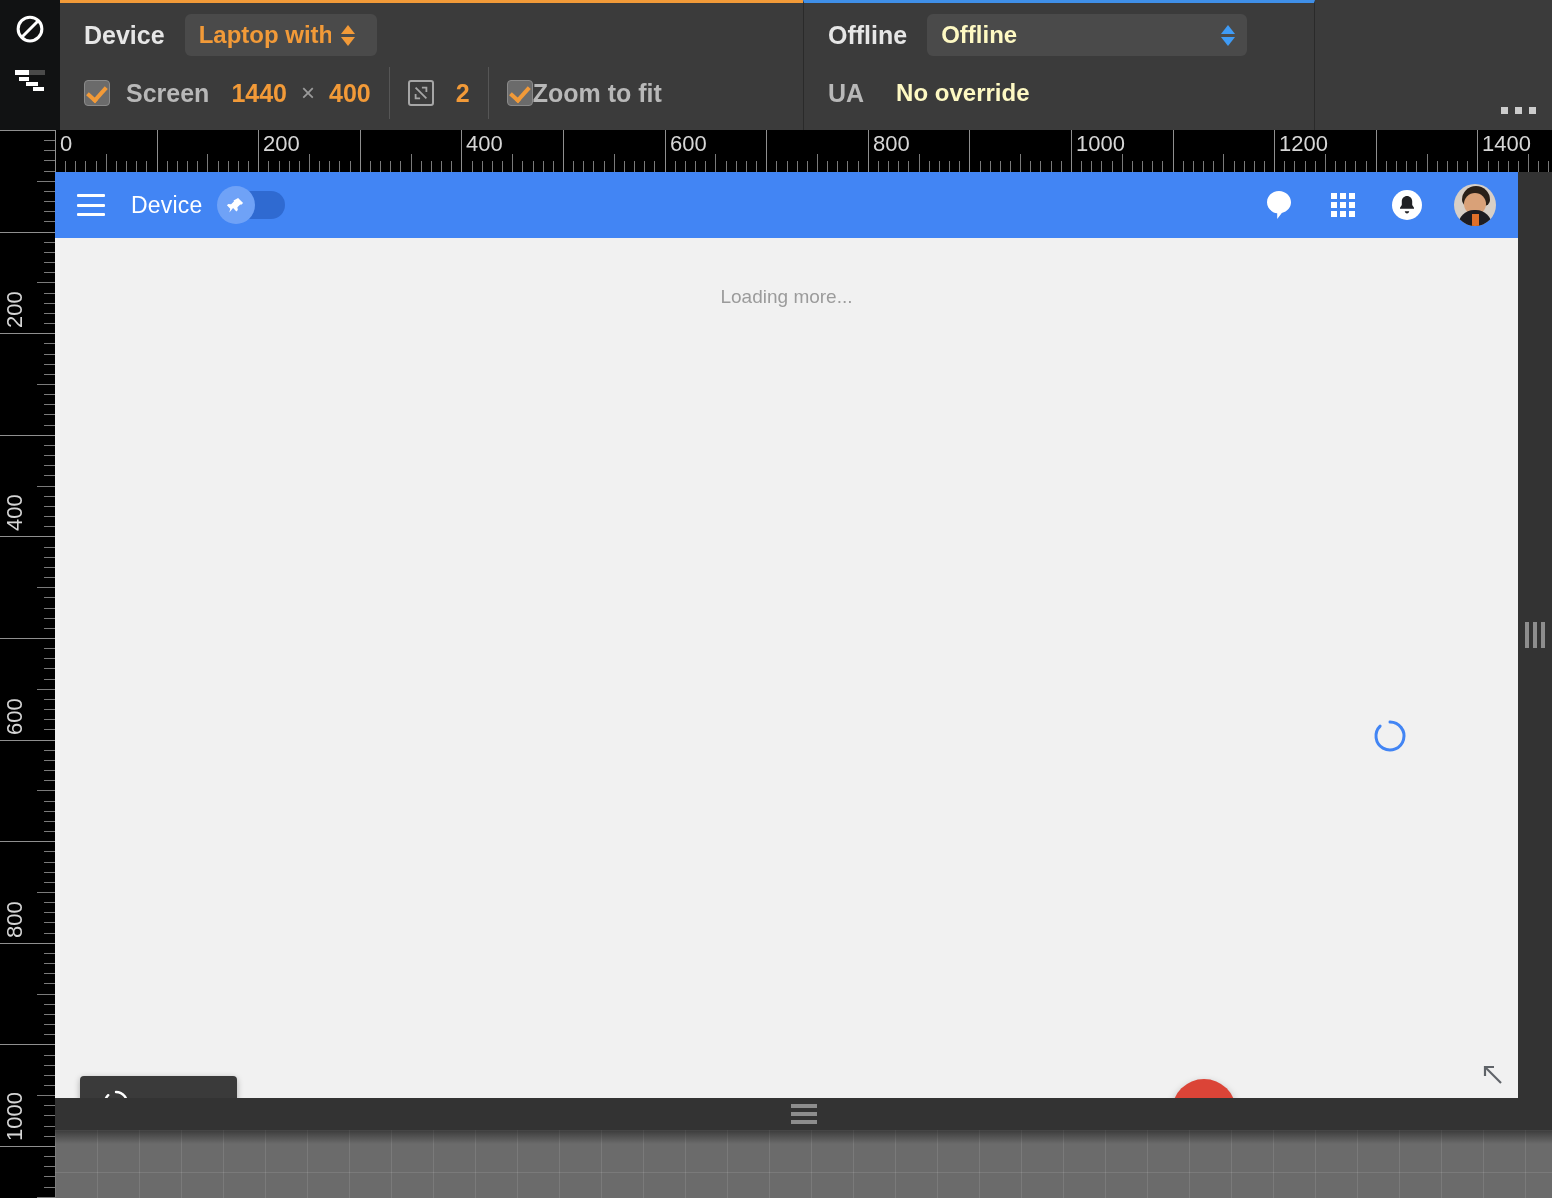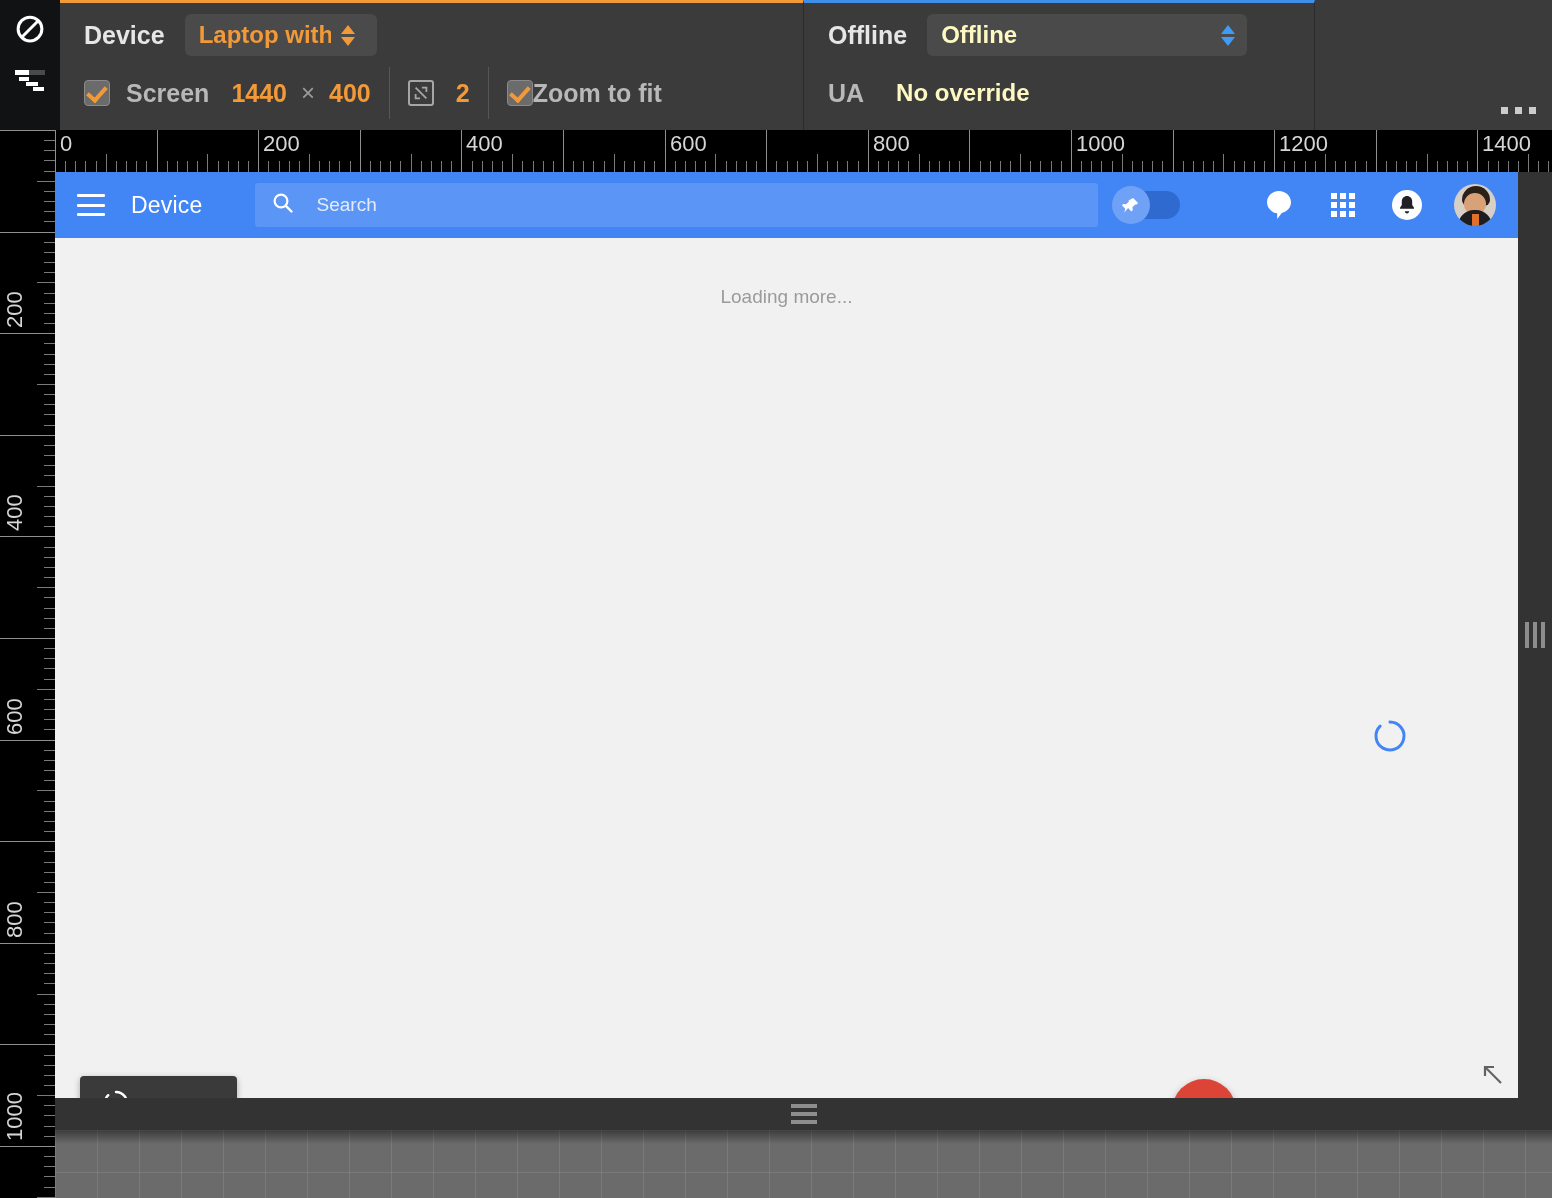--- a/index.html
+++ b/index.html
@@ -564,29 +564,20 @@
   <div class="viewport">
 
     <div class="appbar">
       <div class="hamburger">
         <i></i>
           <i></i>
           <i></i>
       </div>
       <span class="app-title">Device</span>
 
-      <div class="searchbox">
-        <span>
-          <svg width="24" height="24" viewBox="0 0 24 24">
-            <circle cx="10" cy="10" r="6.4" fill="none" stroke="#ffffff" stroke-width="2.2"></circle>
-            <line x1="14.8" y1="14.8" x2="20.5" y2="20.5" stroke="#ffffff" stroke-width="2.4" stroke-linecap="round"></line>
-          </svg>
-        </span>
-        <span class="search-ph">Search</span>
-      </div>
 
       <div class="pin-toggle">
         <div class="pin-knob">
           <svg width="20" height="20" viewBox="0 0 24 24">
             <path d="M14.5 3.5l6 6-2.2 2.2-1.2-.4-3.4 3.4.5 3.3-1.7 1.7-4-4L4 21l1.1-4.6-4-4 1.7-1.7 3.3.5L9.5 7.8l-.4-1.2z" fill="#ffffff"></path>
           </svg>
         </div>
       </div>
 
       <div class="bar-icons">

